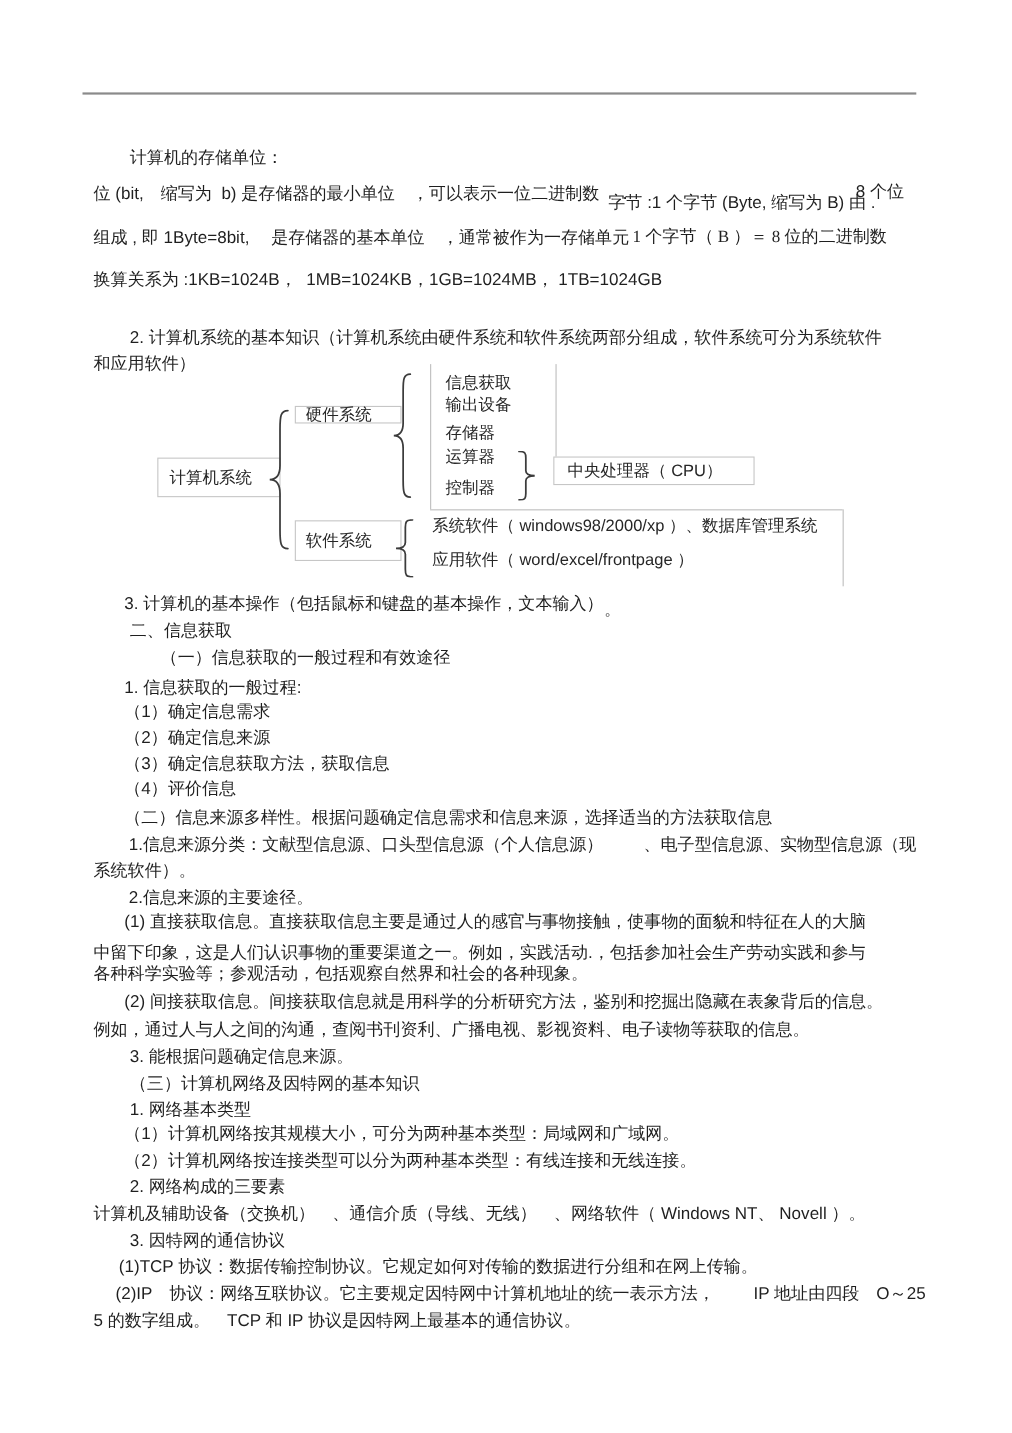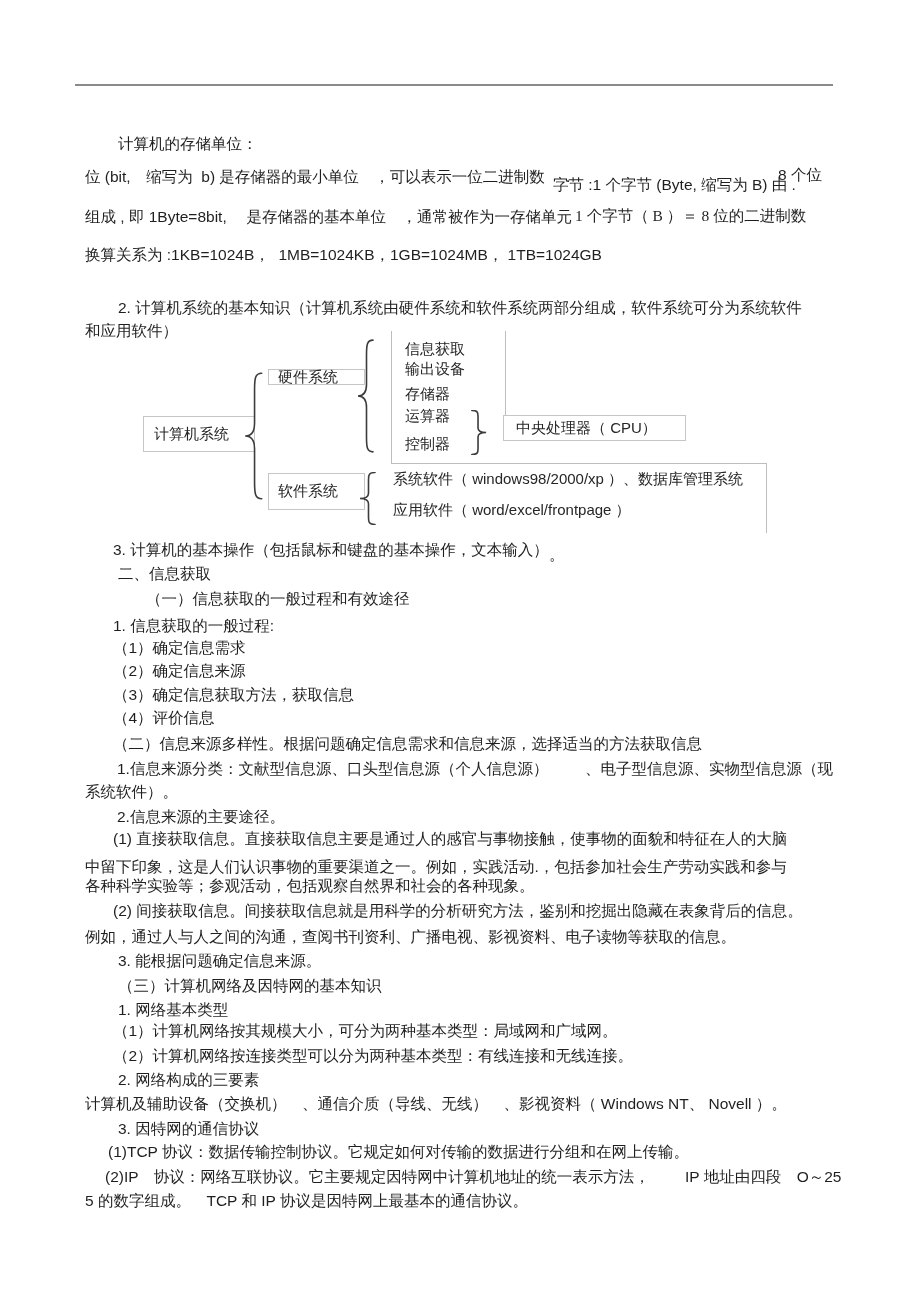--- a/index.html
+++ b/index.html
@@ -75,21 +75,21 @@
       <div class="tline" style="left: 85px; top: 858px;">中留下印象，这是人们认识事物的重要渠道之一。例如，实践活动.，包括参加社会生产劳动实践和参与</div>
       <div class="tline" style="left: 85px; top: 877px;">各种科学实验等；参观活动，包括观察自然界和社会的各种现象。</div>
       <div class="tline" style="left: 113px; top: 902px;">(2) 间接获取信息。间接获取信息就是用科学的分析研究方法，鉴别和挖掘出隐藏在表象背后的信息。</div>
       <div class="tline" style="left: 85px; top: 928px;">例如，通过人与人之间的沟通，查阅书刊资利、广播电视、影视资料、电子读物等获取的信息。</div>
       <div class="tline" style="left: 118px; top: 952px;">3. 能根据问题确定信息来源。</div>
       <div class="tline" style="left: 118px; top: 977px;">（三）计算机网络及因特网的基本知识</div>
       <div class="tline" style="left: 118px; top: 1001px;">1. 网络基本类型</div>
       <div class="tline" style="left: 113px; top: 1022px;">（1）计算机网络按其规模大小，可分为两种基本类型：局域网和广域网。</div>
       <div class="tline" style="left: 113px; top: 1047px;">（2）计算机网络按连接类型可以分为两种基本类型：有线连接和无线连接。</div>
       <div class="tline" style="left: 118px; top: 1071px;">2. 网络构成的三要素</div>
-      <div class="tline" style="left: 85px; top: 1095px;">计算机及辅助设备（交换机）　、通信介质（导线、无线）　、影视资料（ Windows NT、 Novell ）。</div>
+      <div class="tline" style="left: 85px; top: 1095px;">计算机及辅助设备（交换机）　、通信介质（导线、无线）　、网络软件（ Windows NT、 Novell ）。</div>
       <div class="tline" style="left: 118px; top: 1120px;">3. 因特网的通信协议</div>
       <div class="tline" style="left: 108px; top: 1143px;">(1)TCP 协议：数据传输控制协议。它规定如何对传输的数据进行分组和在网上传输。</div>
       <div class="tline" style="left: 105px; top: 1168px;">(2)IP　协议：网络互联协议。它主要规定因特网中计算机地址的统一表示方法，</div>
       <div class="tline" style="left: 685px; top: 1168px;">IP 地址由四段　O～25</div>
       <div class="tline" style="left: 85px; top: 1192px;">5 的数字组成。　TCP 和 IP 协议是因特网上最基本的通信协议。</div>
     </div>
 
   <div>
 
     <div class="dg-line" style="left:391px;top:331px;width:1px;height:132px;"></div>

